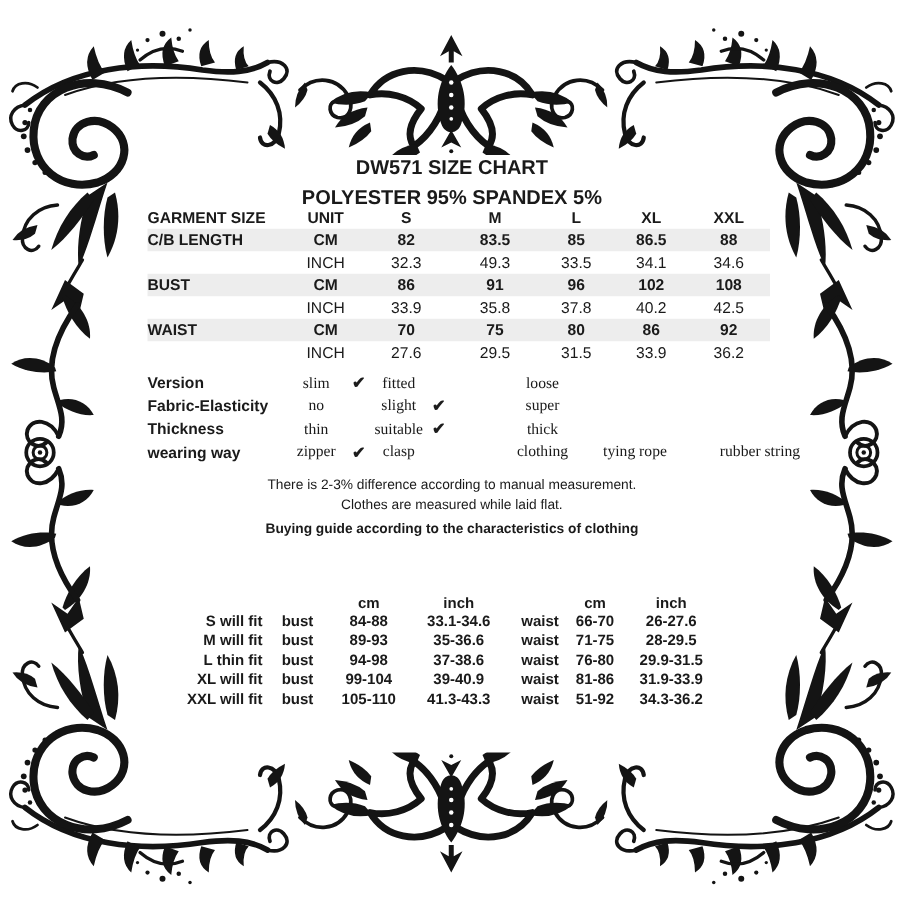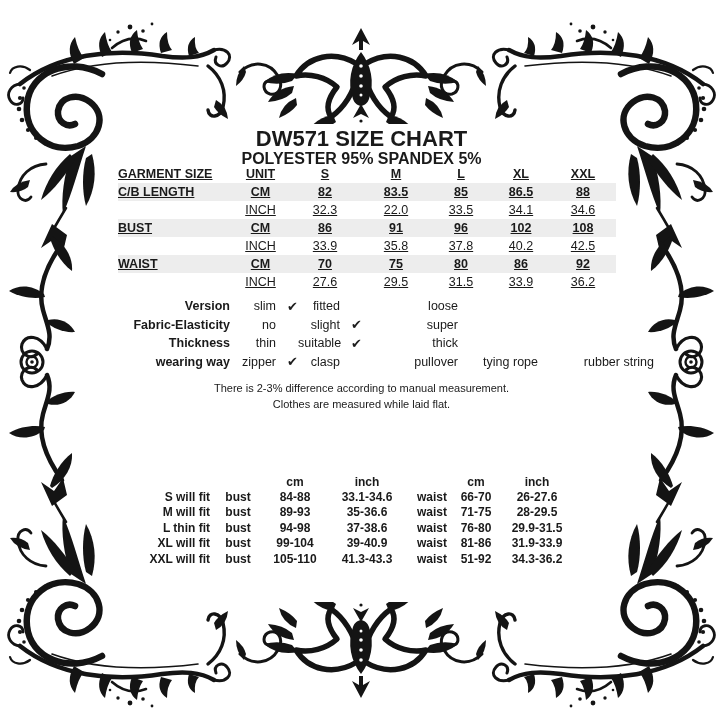--- a/index.html
+++ b/index.html
@@ -15,39 +15,39 @@
   .br{right:0;bottom:2px;transform:scale(-1,-1);}
   .edge{width:250px;height:100px;left:236px;}
   .edge.top{top:24px;}
   .edge.bottom{bottom:18px;transform:scaleY(-1);}
   .side{width:78px;height:252px;top:236px;}
   .side.left{left:2px;}
   .side.right{right:2px;transform:scaleX(-1);}
 
   
   .title{position:absolute;top:126px;left:0;width:100%;text-align:center;
-         font-size:22px;font-weight:bold;}
+         font-size:16px;font-weight:bold;}
   .subtitle{position:absolute;top:150px;left:0;width:100%;text-align:center;
             font-size:16px;font-weight:bold;}
 
   
   .size-table{position:absolute;left:118px;top:165px;width:498px;}
   .st-row{display:flex;height:18px;align-items:center;}
   .st-row.shade{background:#ededed;}
-  .st-c{font-size:12.5px;text-align:center;white-space:nowrap;text-decoration:underline;}
+  .st-c{font-size:12.5px;text-align:center;white-space:nowrap;}
   .st-row.head .st-c,.st-row.cm .st-c{font-weight:bold;}
   .c1{width:115px;text-align:left;}
   .c2{width:55px;} .c3{width:74px;} .c4{width:68px;}
   .c5{width:62px;} .c6{width:58px;} .c7{width:66px;}
 
   
   .fit-attrs{position:absolute;left:118px;top:297px;}
   .fa-row{display:flex;height:18.5px;align-items:center;font-size:12.5px;}
-  .fa-label{width:112px;text-align:right;font-weight:bold;white-space:nowrap;}
-  .fa-c{text-align:right;white-space:nowrap;}
+  .fa-label{width:112px;font-weight:bold;white-space:nowrap;}
+  .fa-c{text-align:center;white-space:nowrap;font-family:Liberation Serif, serif;}
   .w46{width:46px;} .w22{width:22px;} .w42{width:42px;} .w48{width:48px;margin-left:48px;}
   .w20{width:20px;} .w60{width:60px;} .w24{width:24px;} .w92{width:92px;}
   .chk{font-weight:bold;font-size:13px;color:#1c1c1c;}
 
   
   .notes{position:absolute;top:381px;left:0;width:100%;text-align:center;}
   .notes p{margin:0;font-size:11px;line-height:15.7px;}
   .notes-heading{margin:3px 0 0 0 !important;font-size:13.5px;font-weight:bold;line-height:17px !important;}
 
   
@@ -196,21 +196,21 @@
       <div class="st-c c3">82</div>
       <div class="st-c c4">83.5</div>
       <div class="st-c c5">85</div>
       <div class="st-c c6">86.5</div>
       <div class="st-c c7">88</div>
     </div>
     <div class="st-row inch">
       <div class="st-c c1"></div>
       <div class="st-c c2">INCH</div>
       <div class="st-c c3">32.3</div>
-      <div class="st-c c4">22.0</div>
+      <div class="st-c c4">49.3</div>
       <div class="st-c c5">33.5</div>
       <div class="st-c c6">34.1</div>
       <div class="st-c c7">34.6</div>
     </div>
     <div class="st-row cm shade">
       <div class="st-c c1">BUST</div>
       <div class="st-c c2">CM</div>
       <div class="st-c c3">86</div>
       <div class="st-c c4">91</div>
       <div class="st-c c5">96</div>
@@ -270,31 +270,32 @@
       <div class="fa-c w42">suitable</div>
       <div class="fa-c w22 chk">✔</div>
       <div class="fa-c w48">thick</div>
     </div>
     <div class="fa-row">
       <div class="fa-label">wearing way</div>
       <div class="fa-c w46">zipper</div>
       <div class="fa-c w22 chk">✔</div>
       <div class="fa-c w42">clasp</div>
       <div class="fa-c w22 chk"></div>
-      <div class="fa-c w48">pullover</div>
+      <div class="fa-c w48">clothing</div>
       <div class="fa-c w20"></div>
       <div class="fa-c w60">tying rope</div>
       <div class="fa-c w24"></div>
       <div class="fa-c w92">rubber string</div>
     </div>
   </div>
 
   <div class="notes">
     <p>There is 2-3% difference according to manual measurement.</p>
     <p>Clothes are measured while laid flat.</p>
+    <p class="notes-heading">Buying guide according to the characteristics of clothing</p>
   </div>
 
   <div class="guide">
     <div class="bg-row">
       <div class="bg-c g1"></div>
       <div class="bg-c g2"></div>
       <div class="bg-c g3">cm</div>
       <div class="bg-c g4">inch</div>
       <div class="bg-c g5"></div>
       <div class="bg-c g6">cm</div>

